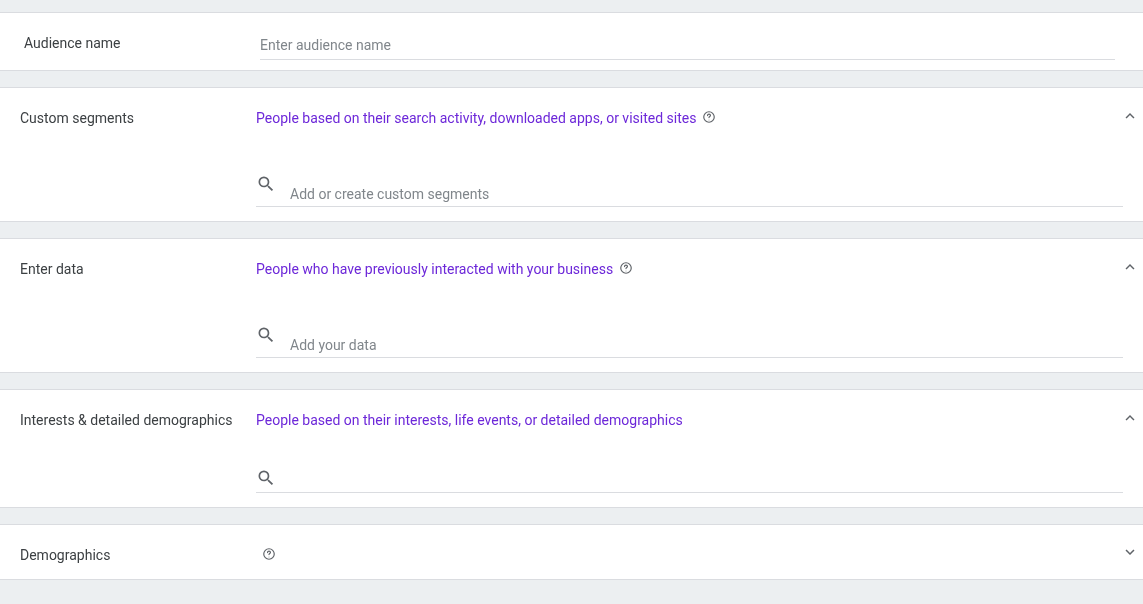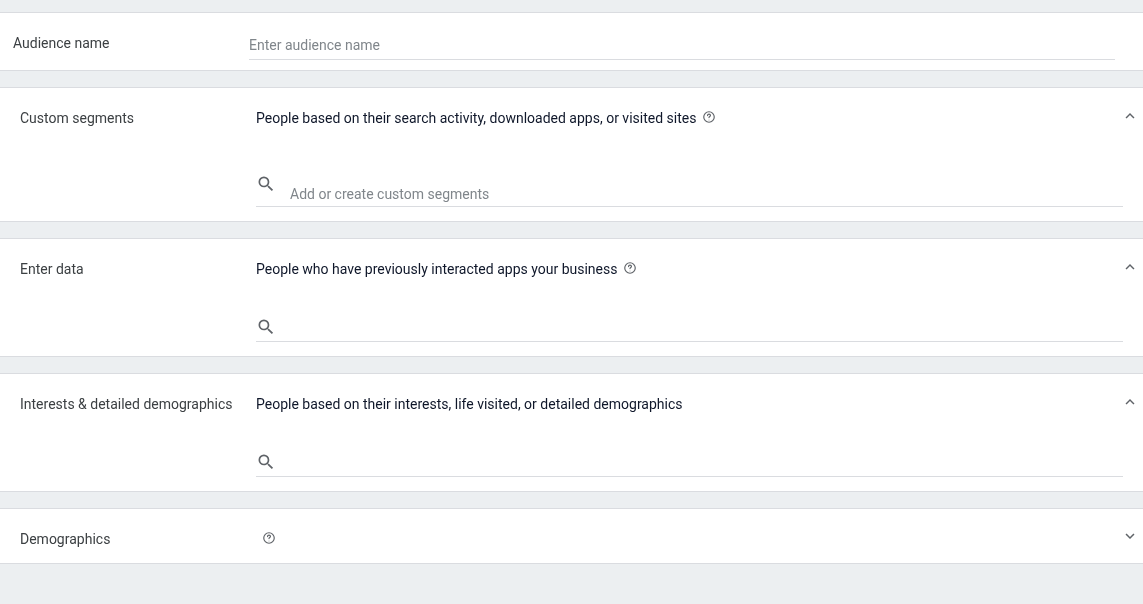--- a/index.html
+++ b/index.html
@@ -29,21 +29,21 @@
       font-size: 14px;
       line-height: 20px;
       padding-top: 2px;
     }
     .card-body {
       flex: 1;
       display: flex;
       align-items: center;
     }
     .card-desc {
-      color: #0f172a;
+      color: #6d28d9;
       font-size: 14px;
       line-height: 20px;
       padding-top: 2px;
     }
     .help-icon {
       display: inline-flex;
       vertical-align: middle;
       margin-left: 6px;
       color: #5f6368;
       cursor: pointer;
@@ -93,21 +93,21 @@
     .search-input {
       flex: 1;
       border: none;
       font-size: 14px;
       outline: none;
       font-family: inherit;
       color: #3c4043;
       margin-top: 20px;
     }
     .search-input::placeholder { color: #80868b; }
-    .audience-card .card-header { padding: 18px 20px 10px 13px; }
+    .audience-card .card-header { padding: 18px 20px 10px 24px; }
     .spacer-top { height: 12px; }
     .demographics-card { margin-bottom: 0; }
   </style>
 </head>
 <body>
 
 <div class="spacer-top"></div>
 
 <div class="card audience-card">
   <div class="card-header">
@@ -148,21 +148,21 @@
       </span>
       <input type="text" class="search-input" placeholder="Add or create custom segments" style="">
     </div>
   </div>
 </div>
 
 <div class="card">
   <div class="card-header">
     <div class="card-label">Enter data</div>
     <div class="card-body">
-      <span class="card-desc">People who have previously interacted apps your business</span>
+      <span class="card-desc">People who have previously interacted with your business</span>
       <span class="help-icon">
         <svg viewBox="0 0 24 24" fill="none" stroke="currentColor" stroke-width="2">
             <circle cx="12" cy="12" r="9"></circle>
             <path d="M9.5 9.5a2.5 2.5 0 0 1 5 0c0 1.5-2.5 2-2.5 3.5" stroke-linecap="round"></path>
             <circle cx="12" cy="17" r="0.8" fill="currentColor" stroke="none"></circle>
           </svg>
       </span>
       <div class="chevron-wrap">
         <span>
           <svg viewBox="0 0 24 24" fill="currentColor">
@@ -172,29 +172,30 @@
       </div>
     </div>
   </div>
   <div class="search-row">
     <div class="search-box">
       <span class="search-icon">
         <svg viewBox="0 0 24 24" fill="currentColor">
             <path d="M15.5 14h-.79l-.28-.27A6.471 6.471 0 0 0 16 9.5 6.5 6.5 0 1 0 9.5 16c1.61 0 3.09-.59 4.23-1.57l.27.28v.79L19 20.49 20.49 19 15.5 14zm-6 0C7.01 14 5 11.99 5 9.5S7.01 5 9.5 5 14 7.01 14 9.5 11.99 14 9.5 14z"></path>
           </svg>
       </span>
+      <input type="text" class="search-input" placeholder="Add your data" style="">
     </div>
   </div>
 </div>
 
 <div class="card">
   <div class="card-header">
     <div class="card-label">Interests &amp; detailed demographics</div>
     <div class="card-body">
-      <span class="card-desc">People based on their interests, life visited, or detailed demographics</span>
+      <span class="card-desc">People based on their interests, life events, or detailed demographics</span>
       <div class="chevron-wrap">
         <span>
           <svg viewBox="0 0 24 24" fill="currentColor">
               <path d="M7.41 15.41 12 10.83l4.59 4.58L18 14l-6-6-6 6 1.41 1.41z"></path>
             </svg>
         </span>
       </div>
     </div>
   </div>
   <div class="search-row">

